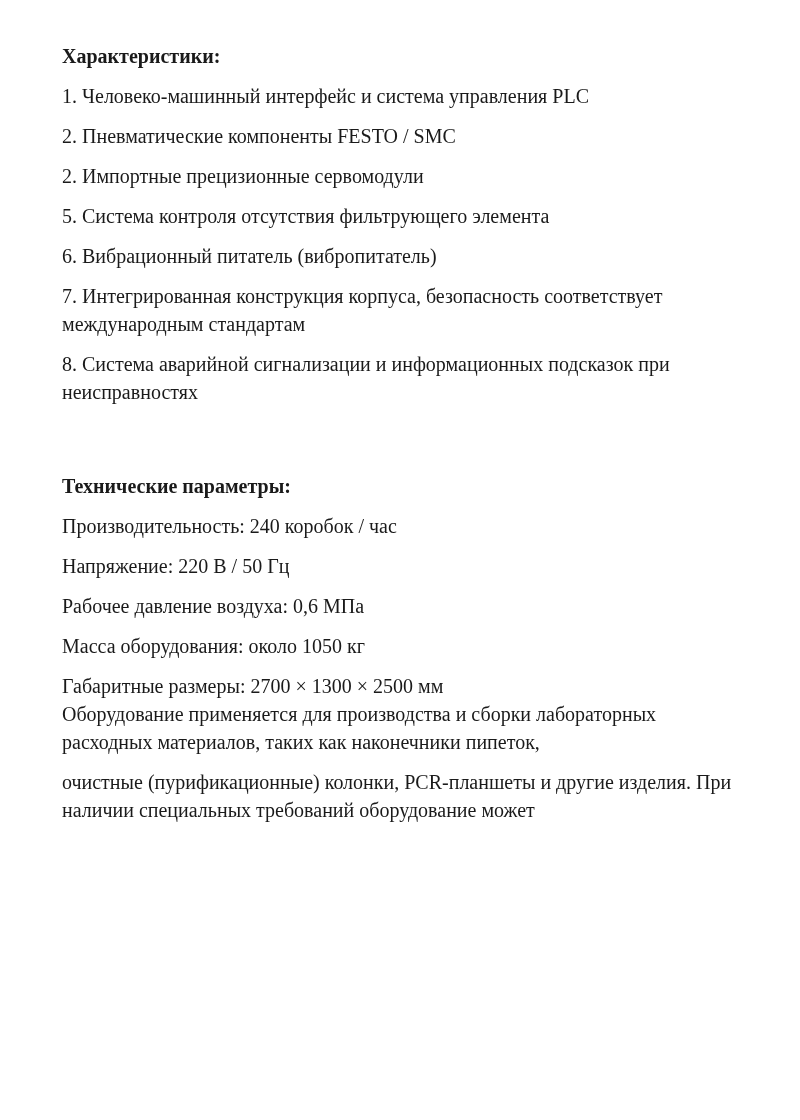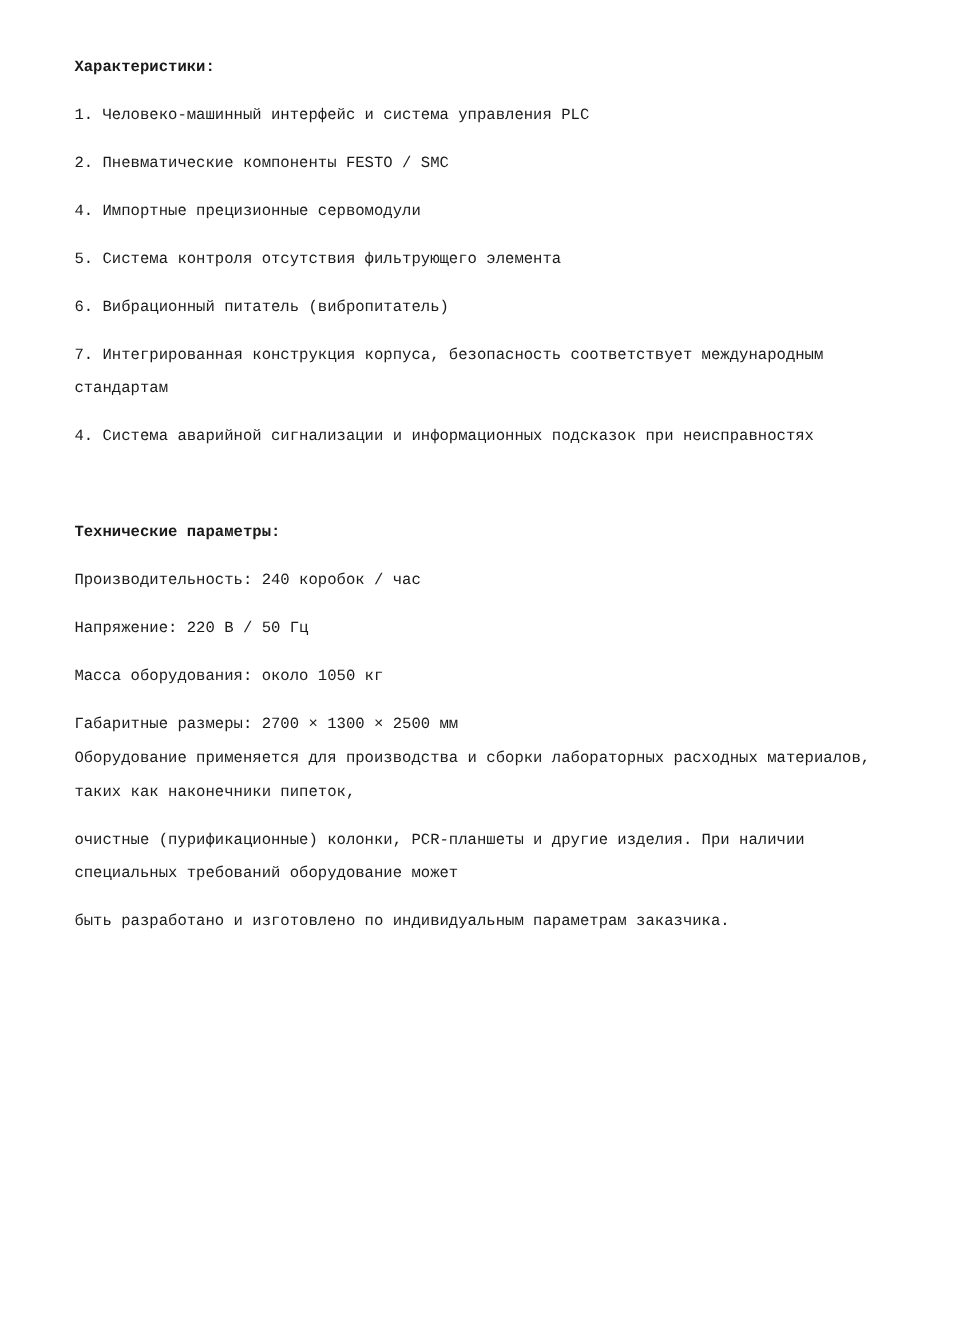--- a/index.html
+++ b/index.html
@@ -10,63 +10,63 @@
   body {
     width: 800px;
     height: 1120px;
     overflow: hidden;
   }
   .page {
     box-sizing: border-box;
     width: 800px;
     height: 1120px;
     padding: 42px 62px 40px 62px;
-    font-family: Liberation Mono, monospace;
-    font-size: 13px;
+    font-family: Liberation Serif, serif;
+    font-size: 20px;
     line-height: 28px;
     color: #1a1a1a;
     background: #ffffff;
   }
   .section-heading {
     font-weight: bold;
     margin: 0 0 12px 0;
   }
   .section-heading.spaced {
-    margin-top: 52px;
+    margin-top: 66px;
   }
   .para {
     margin: 0 0 12px 0;
   }
   .para:last-child {
     margin-bottom: 0;
   }
 </style>
 </head>
 <body>
 
 <div class="page">
 
   <section>
     <p class="section-heading">Характеристики:</p>
     <p class="para">1. Человеко-машинный интерфейс и система управления PLC</p>
     <p class="para">2. Пневматические компоненты FESTO / SMC</p>
-    <p class="para">4. Импортные прецизионные сервомодули</p>
+    <p class="para">2. Импортные прецизионные сервомодули</p>
     <p class="para">5. Система контроля отсутствия фильтрующего элемента</p>
     <p class="para">6. Вибрационный питатель (вибропитатель)</p>
     <p class="para">7. Интегрированная конструкция корпуса, безопасность соответствует международным стандартам</p>
-    <p class="para">4. Система аварийной сигнализации и информационных подсказок при неисправностях</p>
+    <p class="para">8. Система аварийной сигнализации и информационных подсказок при неисправностях</p>
   </section>
 
   <section>
     <p class="section-heading spaced">Технические параметры:</p>
     <p class="para">Производительность: 240 коробок / час</p>
     <p class="para">Напряжение: 220 В / 50 Гц</p>
+    <p class="para">Рабочее давление воздуха: 0,6 МПа</p>
     <p class="para">Масса оборудования: около 1050 кг</p>
     <p class="para">Габаритные размеры: 2700 × 1300 × 2500 мм</p>
   </section>
 
   <section>
     <p class="para">Оборудование применяется для производства и сборки лабораторных расходных материалов, таких как наконечники пипеток,</p>
     <p class="para">очистные (пурификационные) колонки, PCR-планшеты и другие изделия. При наличии специальных требований оборудование может</p>
-    <p class="para">быть разработано и изготовлено по индивидуальным параметрам заказчика.</p>
   </section>
 
 </div>
 
 </body></html>

